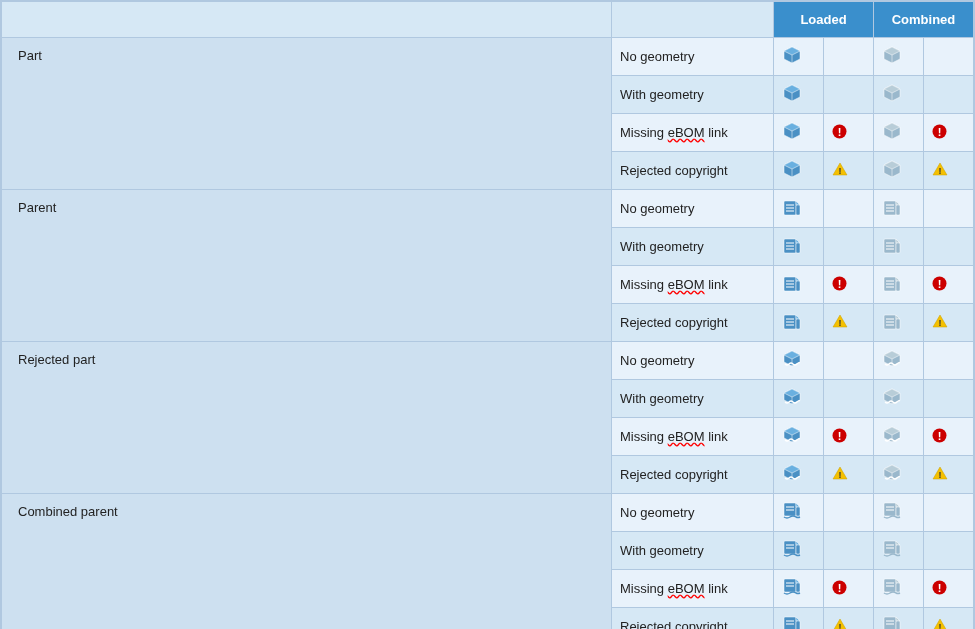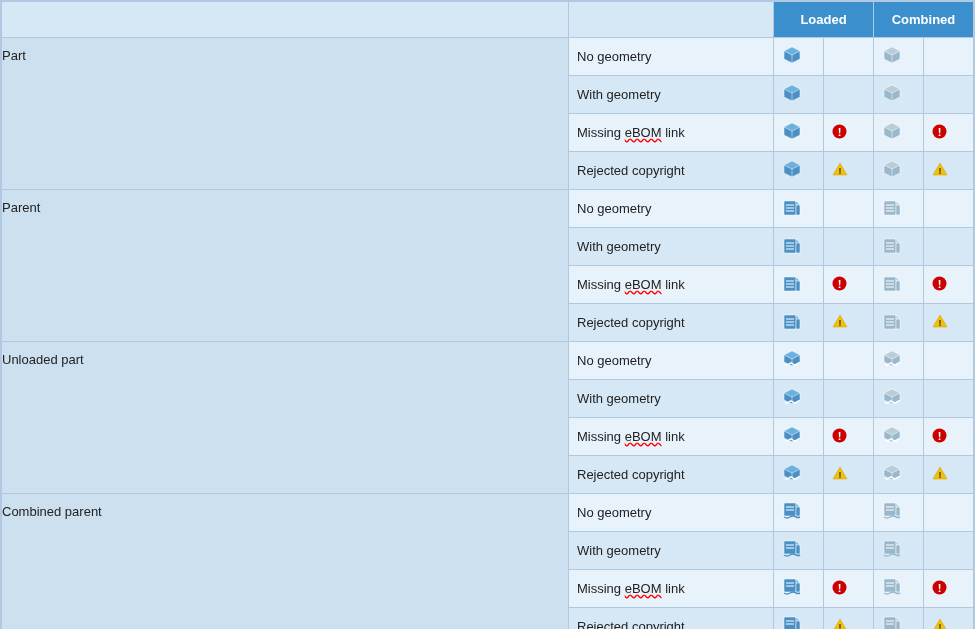--- a/index.html
+++ b/index.html
@@ -37,29 +37,29 @@
     }
     tbody tr:nth-child(even) {
       background: #d6e8f5;
     }
     td {
       padding: 7px 8px;
       border: 1px solid #b0c8e0;
       vertical-align: middle;
     }
     td.description {
-      width: 205px;
+      width: 162px;
       color: #222;
     }
     .category-rowspan {
       vertical-align: top;
       background: #cde0f0;
       font-size: 13px;
       color: #222;
-      padding: 10px 0;
+      padding: 10px 16px;
     }
   </style>
 </head>
 <body>
 
 <div class="table-wrapper">
 <table>
   <thead>
     <tr>
       <th class="empty"></th>
@@ -233,21 +233,21 @@
       <line x1="4" y1="8" x2="12" y2="8" stroke="white" stroke-width="1"></line>
       <line x1="4" y1="11" x2="12" y2="11" stroke="white" stroke-width="1"></line>
       <line x1="4" y1="14" x2="12" y2="14" stroke="white" stroke-width="1"></line>
     </svg></span></td>
           <td style="width: 50px;"><span><svg width="16" height="14" viewBox="0 0 16 14">
     <polygon points="8,1 15,13 1,13" fill="#f5c000" stroke="#c8a000" stroke-width="0.5"></polygon>
     <text x="8" y="12" text-anchor="middle" font-size="9" font-weight="bold" fill="#333">!</text>
   </svg></span></td>
         </tr>
         <tr>
-          <td rowspan="4" class="category-rowspan">Unloaded part</td>
+          <td rowspan="4" class="category-rowspan">Rejected part</td>
           <td class="description">No geometry</td>
           <td style="width: 50px;"><span><svg width="20" height="20" viewBox="0 0 20 20">
       <polygon points="10,2 18,6 18,13 10,17 2,13 2,6" fill="#4a90c4" stroke="white" stroke-width="0.5"></polygon>
       <polygon points="10,2 18,6 10,10 2,6" fill="#6ab0e0" stroke="white" stroke-width="0.5"></polygon>
       <line x1="10" y1="10" x2="10" y2="17" stroke="white" stroke-width="0.5"></line>
       <path d="M3,15 Q5,17 7,15 Q9,13 11,15 Q13,17 15,15 Q17,13 18,14" fill="none" stroke="white" stroke-width="1.2"></path>
     </svg></span></td>
           <td style="width: 50px;"></td>
           <td style="width: 50px;"><span><svg width="20" height="20" viewBox="0 0 20 20">
       <polygon points="10,2 18,6 18,13 10,17 2,13 2,6" fill="#9ab8cc" stroke="white" stroke-width="0.5"></polygon>

